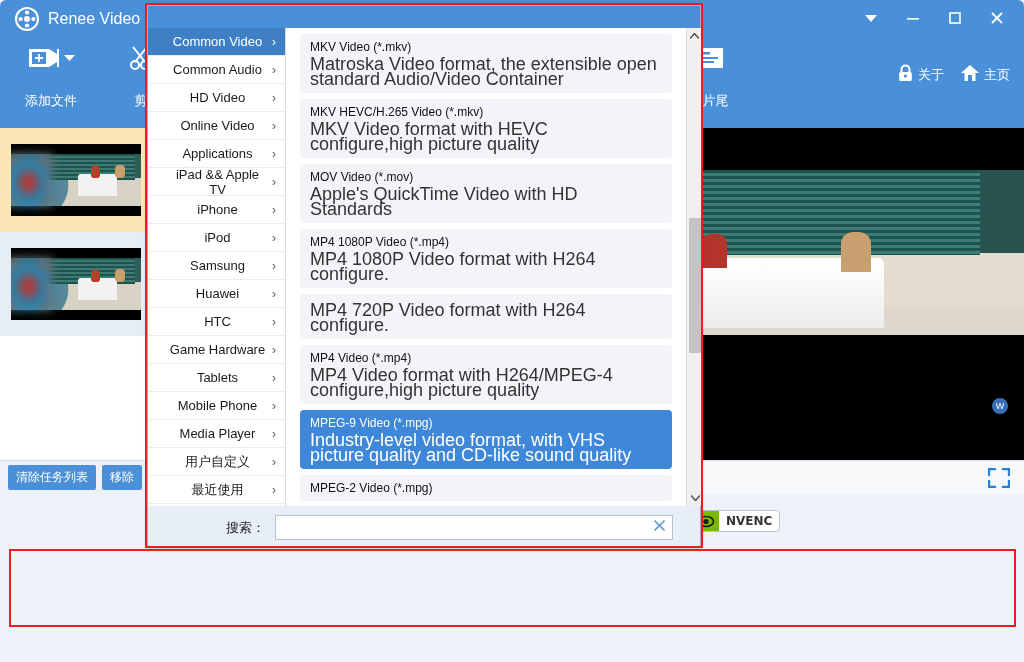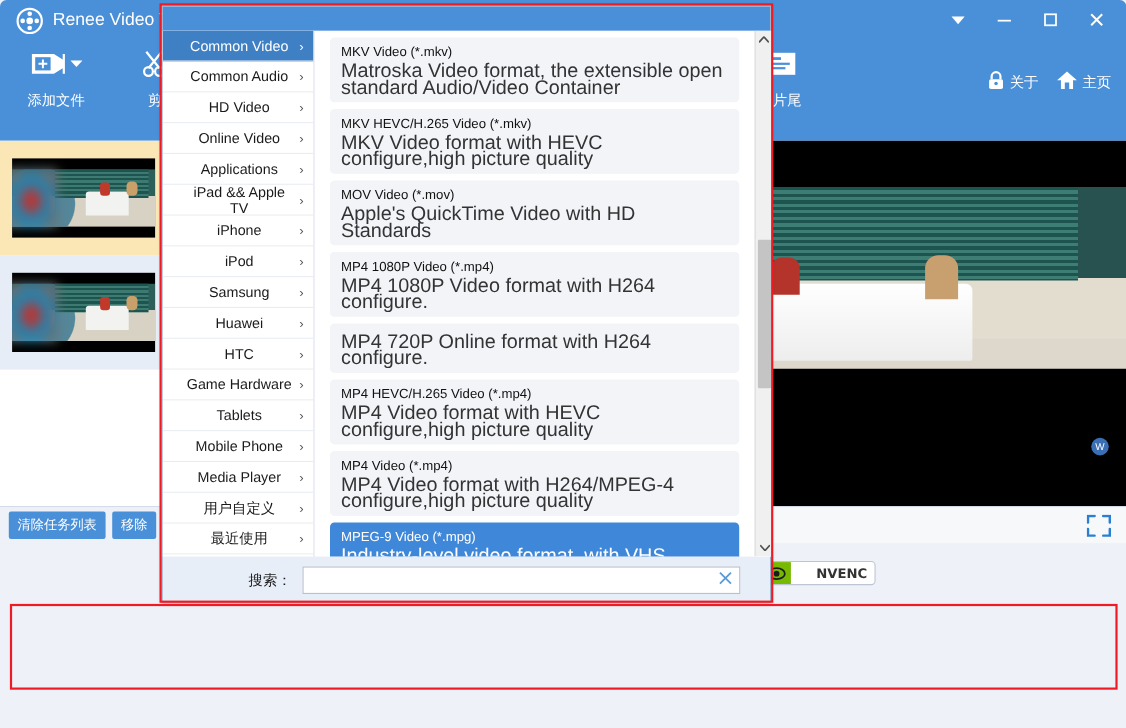--- a/index.html
+++ b/index.html
@@ -44,21 +44,21 @@
   }
   .win-btn svg { display: block; }
 
   
   .tool-item {
     position: absolute; top: 38px;
     display: flex; flex-direction: column; align-items: center;
     color: #fff; cursor: pointer; width: 86px;
   }
   .tool-item .tool-ico { height: 40px; display: flex; align-items: center; justify-content: center; gap: 3px;}
-  .tool-item .tool-lbl { font-size: 13px; margin-top: 4px; white-space: nowrap; color: #fff; }
+  .tool-item .tool-lbl { font-size: 13px; margin-top: 14px; white-space: nowrap; color: #fff; }
 
   .hdr-right {
     position: absolute; right: 14px; top: 64px;
     display: flex; align-items: center; gap: 8px;
   }
   .hdr-link {
     display: flex; align-items: center; gap: 4px;
     color: #fff; font-size: 13px; cursor: pointer;
   }
 
@@ -210,21 +210,21 @@
   }
   .ctl-spacer { flex: 1; }
 
   
   .encrow {
     position: absolute; left: 152px; top: 494px;
     width: 872px; height: 54px; background: #eef1f8;
     display: flex; align-items: center; padding-left: 540px;
   }
   .nvenc {
-    display: inline-flex; align-items: center; gap: 16px;
+    display: inline-flex; align-items: center; gap: 0;
     height: 22px; border: 1px solid #bcc5d4; border-radius: 4px;
     background: #fff; overflow: hidden;
   }
   .nv-logo {
     width: 26px; height: 20px; background: #76b900;
     display: flex; align-items: center; justify-content: center;
   }
   .nv-txt { font-size: 12px; font-weight: bold; padding: 0 7px; color: #333;
             font-family: "DejaVu Sans", sans-serif; }
 
@@ -638,25 +638,21 @@
             </div>
             <div class="fmt">
               <div class="ft">MOV Video (*.mov)</div>
               <div class="fd">Apple's QuickTime Video with HD Standards</div>
             </div>
             <div class="fmt">
               <div class="ft">MP4 1080P Video (*.mp4)</div>
               <div class="fd">MP4 1080P Video format with H264 configure.</div>
             </div>
             <div class="fmt">
-              <div class="fd">MP4 720P Online format with H264 configure.</div>
-            </div>
-            <div class="fmt">
-              <div class="ft">MP4 HEVC/H.265 Video (*.mp4)</div>
-              <div class="fd">MP4 Video format with HEVC configure,high picture quality</div>
+              <div class="fd">MP4 720P Video format with H264 configure.</div>
             </div>
             <div class="fmt">
               <div class="ft">MP4 Video (*.mp4)</div>
               <div class="fd">MP4 Video format with H264/MPEG-4 configure,high picture quality</div>
             </div>
             <div class="fmt sel">
               <div class="ft">MPEG-9 Video (*.mpg)</div>
               <div class="fd">Industry-level video format, with VHS picture quality and CD-like sound quality</div>
             </div>
             <div class="fmt">

